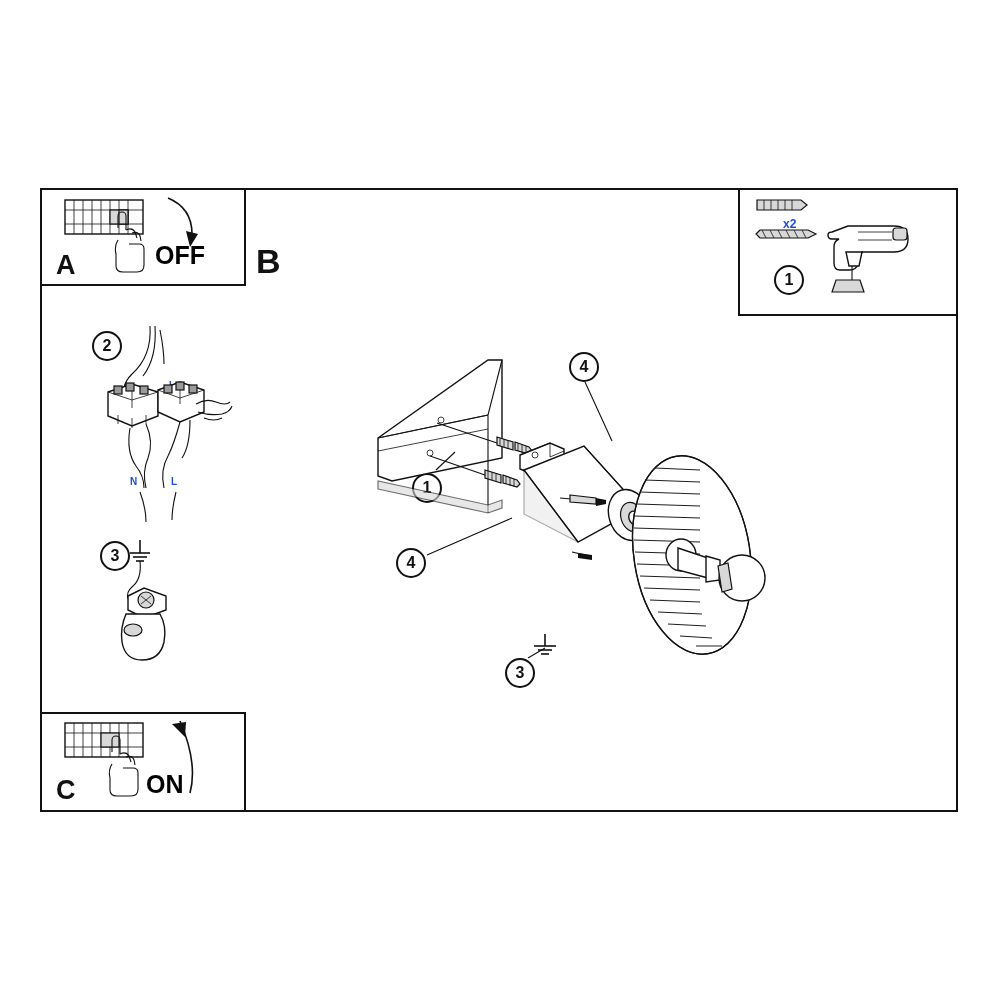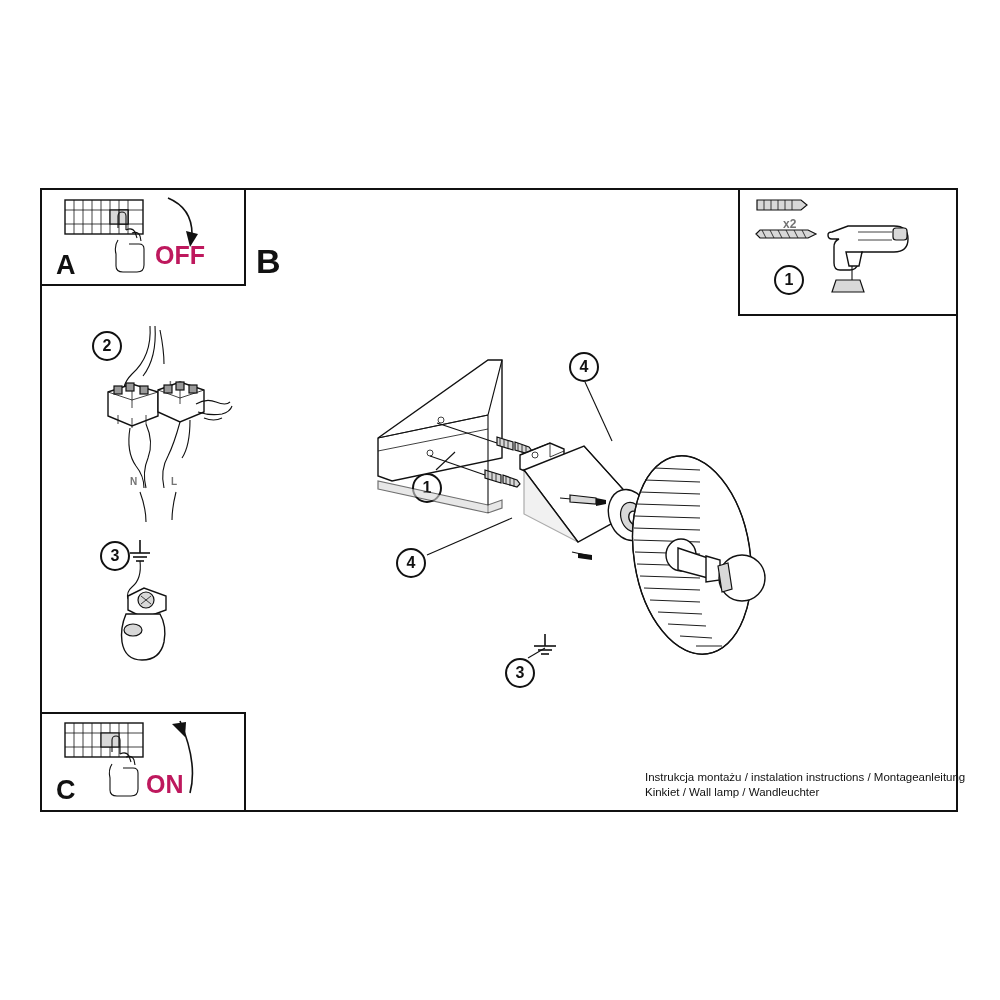--- a/index.html
+++ b/index.html
@@ -57,42 +57,42 @@
     position: absolute;
     font-size: 27px;
     font-weight: 700;
     letter-spacing: 0.5px;
     color: #111;
   }
   .label-word {
     position: absolute;
     font-size: 25px;
     font-weight: 700;
-    color: #be185d;
+    color: #000000;
   }
   .callout {
     position: absolute;
     width: 30px;
     height: 30px;
     border: 2px solid #111;
     border-radius: 50%;
     box-sizing: border-box;
     font-size: 16px;
     font-weight: 700;
     display: flex;
     align-items: center;
     justify-content: center;
     background: #fff;
     color: #111;
   }
   .tiny-label {
     position: absolute;
     font-size: 10px;
     font-weight: 700;
-    color: #737373;
+    color: #1d4ed8;
   }
   .footer {
     position: absolute;
     left: 645px;
     top: 770px;
     font-size: 11.5px;
     line-height: 15px;
     color: #111;
   }
   svg {
@@ -377,18 +377,14 @@
       <line class="ln" x1="538" y1="650" x2="552" y2="650"></line>
       <line class="ln" x1="541" y1="654" x2="549" y2="654"></line>
     </g>
 
     <path class="ln-thin" d="M585 382 L612 441"></path>
     <path class="ln-thin" d="M436 470 L455 452"></path>
     <path class="ln-thin" d="M427 555 L512 518"></path>
     <path class="ln-thin" d="M528 658 L545 648"></path>
   </svg>
 
-  <div class="footer">
-    <div>Instrukcja montażu / instalation instructions / Montageanleitung</div>
-    <div>Kinkiet / Wall lamp / Wandleuchter</div>
-  </div>
 
 </div>
 
 </body></html>

